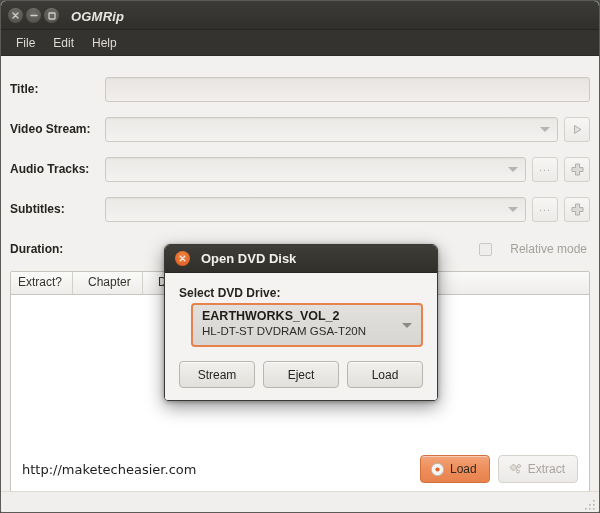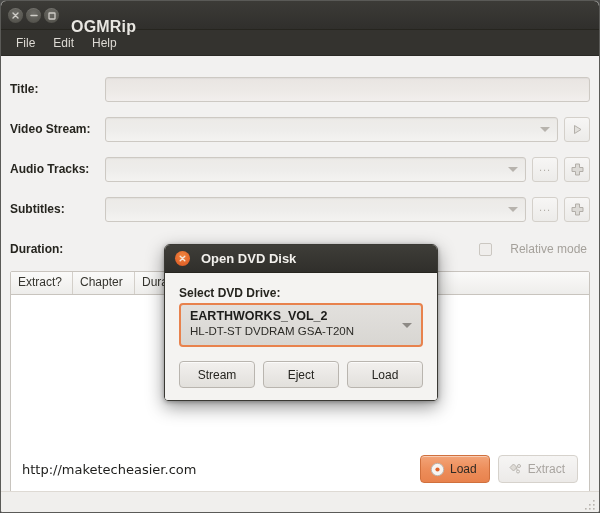--- a/index.html
+++ b/index.html
@@ -50,26 +50,27 @@
     box-shadow: inset 0 1px 0 rgba(255,255,255,0.10);
     display: flex;
     align-items: center;
     justify-content: center;
     cursor: pointer;
   }
   .wbtn svg { display:block; }
   .wtitle {
     position: absolute;
     left: 70px;
-    top: 12px;
+    top: 2px;
     line-height: 28px;
     color: #e8e6e1;
-    font-size: 16px;
+    font-size: 13px;
     font-weight: bold;
     letter-spacing: .2px;
+    font-style: italic;
   }
 
   
   .menubar {
     height: 25px;
     background: #34332f;
     border-bottom: 1px solid #2a2925;
     display: flex;
     align-items: center;
     padding-left: 6px;
@@ -184,20 +185,21 @@
     background: #ffffff;
     border: 1px solid #c8c4be;
     border-radius: 2px;
     overflow: hidden;
   }
   .thead {
     display: flex;
     height: 22px;
     background: linear-gradient(to bottom, #fafaf9 0%, #eeedeb 100%);
     border-bottom: 1px solid #c8c4be;
+    gap: 8px;
   }
   .th {
     box-sizing: border-box;
     padding: 3px 7px 0 7px;
     font-size: 12px;
     color: #35342e;
     border-right: 1px solid #d3cfc9;
     white-space: nowrap;
     overflow: hidden;
     cursor: pointer;
@@ -314,20 +316,21 @@
   }
   .drive-combo {
     position: relative;
     box-sizing: border-box;
     height: 44px;
     background: linear-gradient(to bottom, #e2e0dd 0%, #d8d6d2 100%);
     border: 2px solid #e8824d;
     border-radius: 4px;
     padding: 4px 39px 0 9px;
     cursor: pointer;
+    margin-left: 12px;
   }
   .drive-name {
     font-size: 12.5px;
     font-weight: bold;
     color: #1d1d1b;
     line-height: 15px;
     white-space: nowrap;
     overflow: hidden;
   }
   .drive-model {

